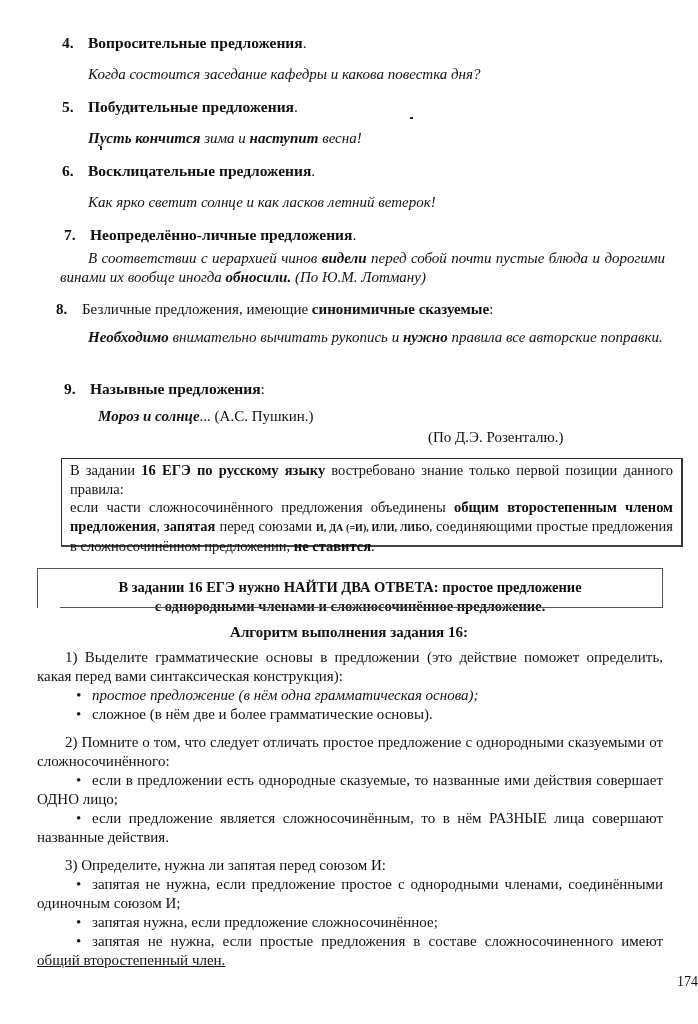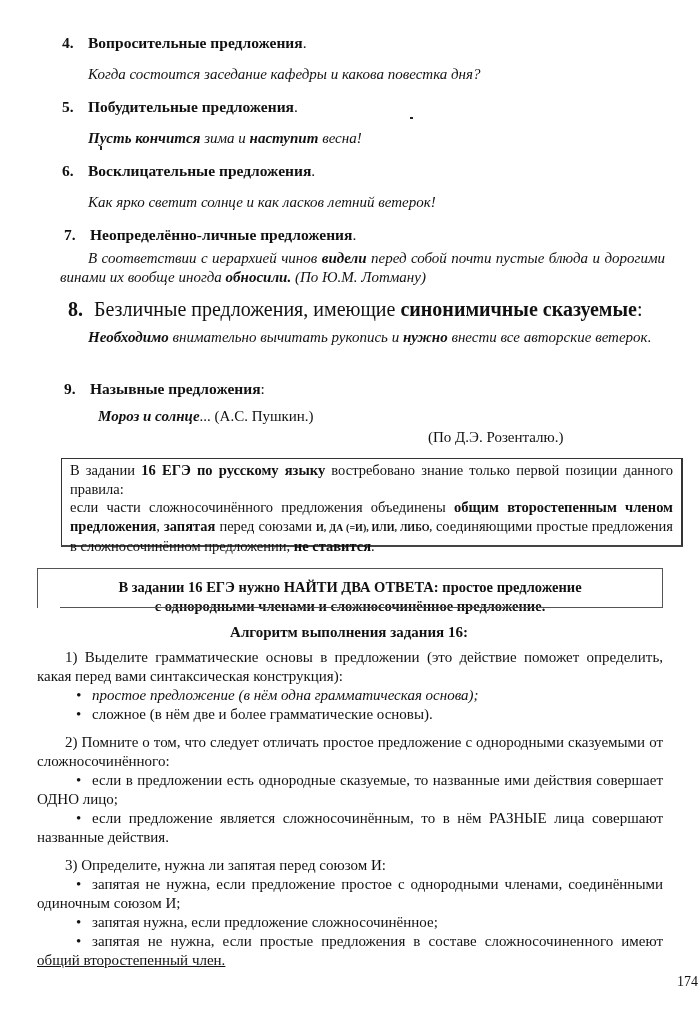--- a/index.html
+++ b/index.html
@@ -55,25 +55,25 @@
 </div>
 <div class="abs ex" style="left:88px; top:193px;">Как ярко светит солнце и как ласков летний ветерок!</div>
 
 <div class="abs h" style="left:64px; top:225px;">
   <span class="num">7.</span><span>Неопределённо-личные предложения</span><span style="font-weight:normal">.</span>
 </div>
 <div class="abs ex para ind" style="left:60px; top:249px; width:605px;">
   <span>В соответствии с иерархией  чинов </span><b>видели</b><span> перед собой почти пустые блюда и дорогими винами их вообще иногда </span><b>обносили.</b><span> (По Ю.М. Лотману)</span>
 </div>
 
-<div class="abs" style="left:68px; top:300px; font-size:20px;">
+<div class="abs" style="left:56px; top:300px; font-size:15px;">
   <b class="num" style="display:inline-block; width:26px;">8.</b><span>Безличные предложения, имеющие </span><b>синонимичные сказуемые</b><span>:</span>
 </div>
 <div class="abs ex para ind" style="left:60px; top:328px; width:605px;">
-  <b>Необходимо</b><span> внимательно вычитать рукопись и </span><b>нужно</b><span> внести все авторские ветерок.</span>
+  <b>Необходимо</b><span> внимательно вычитать рукопись и </span><b>нужно</b><span> правила все авторские поправки.</span>
 </div>
 
 <div class="abs h" style="left:64px; top:379px;">
   <span class="num">9.</span><span>Назывные предложения</span><span style="font-weight:normal">:</span>
 </div>
 <div class="abs" style="left:98px; top:407px;">
   <b class="ex">Мороз и солнце</b><span>... (А.С. Пушкин.)</span>
 </div>
 <div class="abs" style="left:428px; top:428px;">(По Д.Э. Розенталю.)</div>
 

